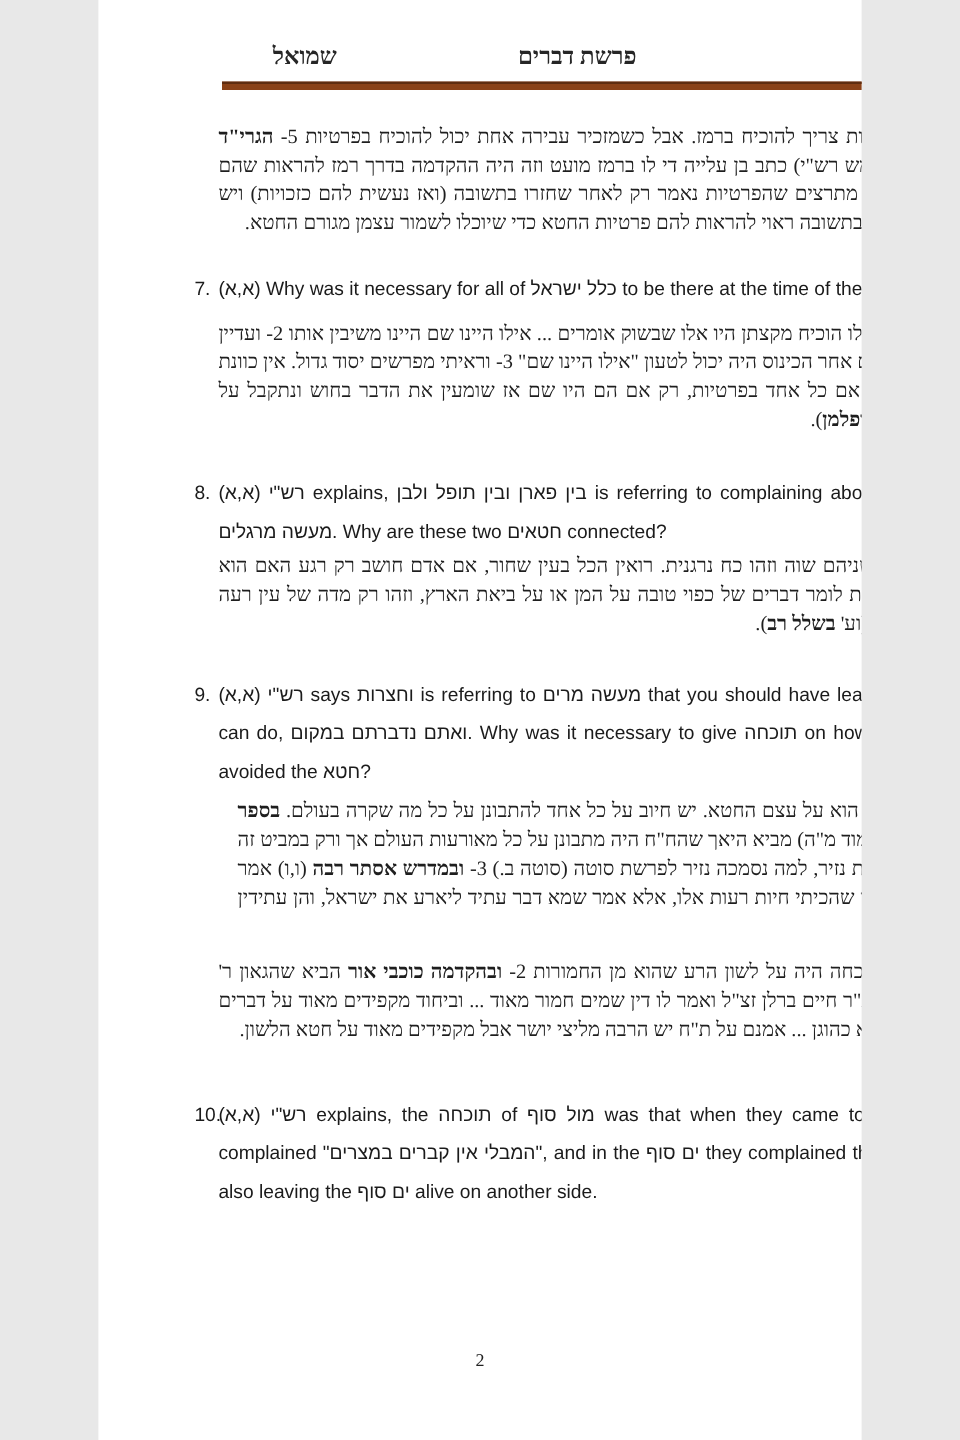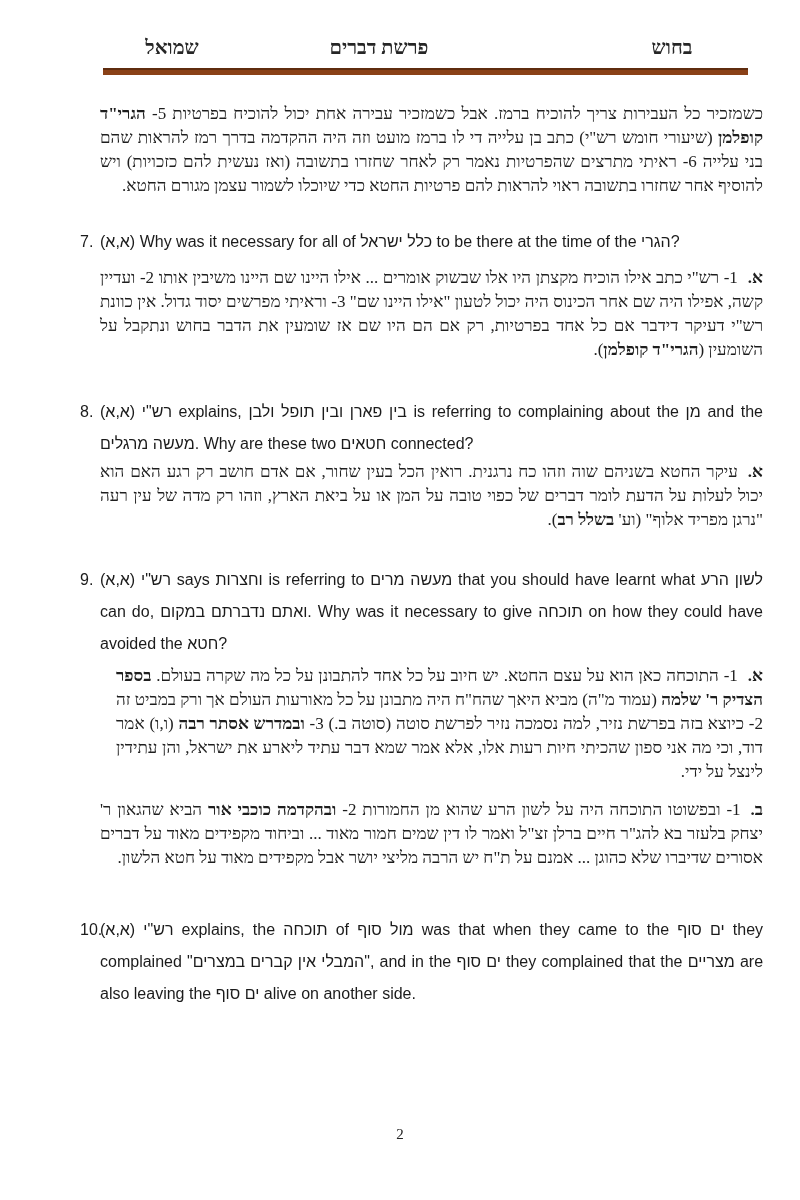--- a/index.html
+++ b/index.html
@@ -1,28 +1,28 @@
 <!DOCTYPE html>
 <html><head>
 <meta charset="utf-8">
 <style>
   html,body { margin:0; padding:0; background:#e8e8e8; }
   .page {
-    position:relative; width:800px; height:1200px; margin:0 auto;
+    position:relative; width:636px; height:1200px; margin:0 auto;
     background:#ffffff; overflow:hidden;
     font-family:"Liberation Serif","DejaVu Serif",serif; color:#1e1e1e;
   }
   .hdr { position:absolute; top:36px; left:0; right:0; height:28px; }
   .hdr .t {
     position:absolute; transform:translateX(-50%); white-space:nowrap;
     font-family:"Liberation Serif","DejaVu Serif",serif;
     font-weight:bold; font-size:20px; color:#262626;
   }
   .t-left   { left:172px; }
-  .t-center { left:379px; }
+  .t-center { left:399px; }
   .t-right  { left:672px; }
   .rule {
     position:absolute; top:68px; left:103px; width:645px; height:7px;
     background:#8a4117; border-top:2px solid #5f2c0f; box-sizing:border-box;
   }
   .content { position:absolute; top:102px; left:80px; width:683px; }
   .heb {
     margin:0 0 0 20px; direction:rtl; text-align:justify;
     font-family:"Liberation Serif","DejaVu Serif",serif;
     font-size:17px; line-height:24px; color:#1e1e1e;

